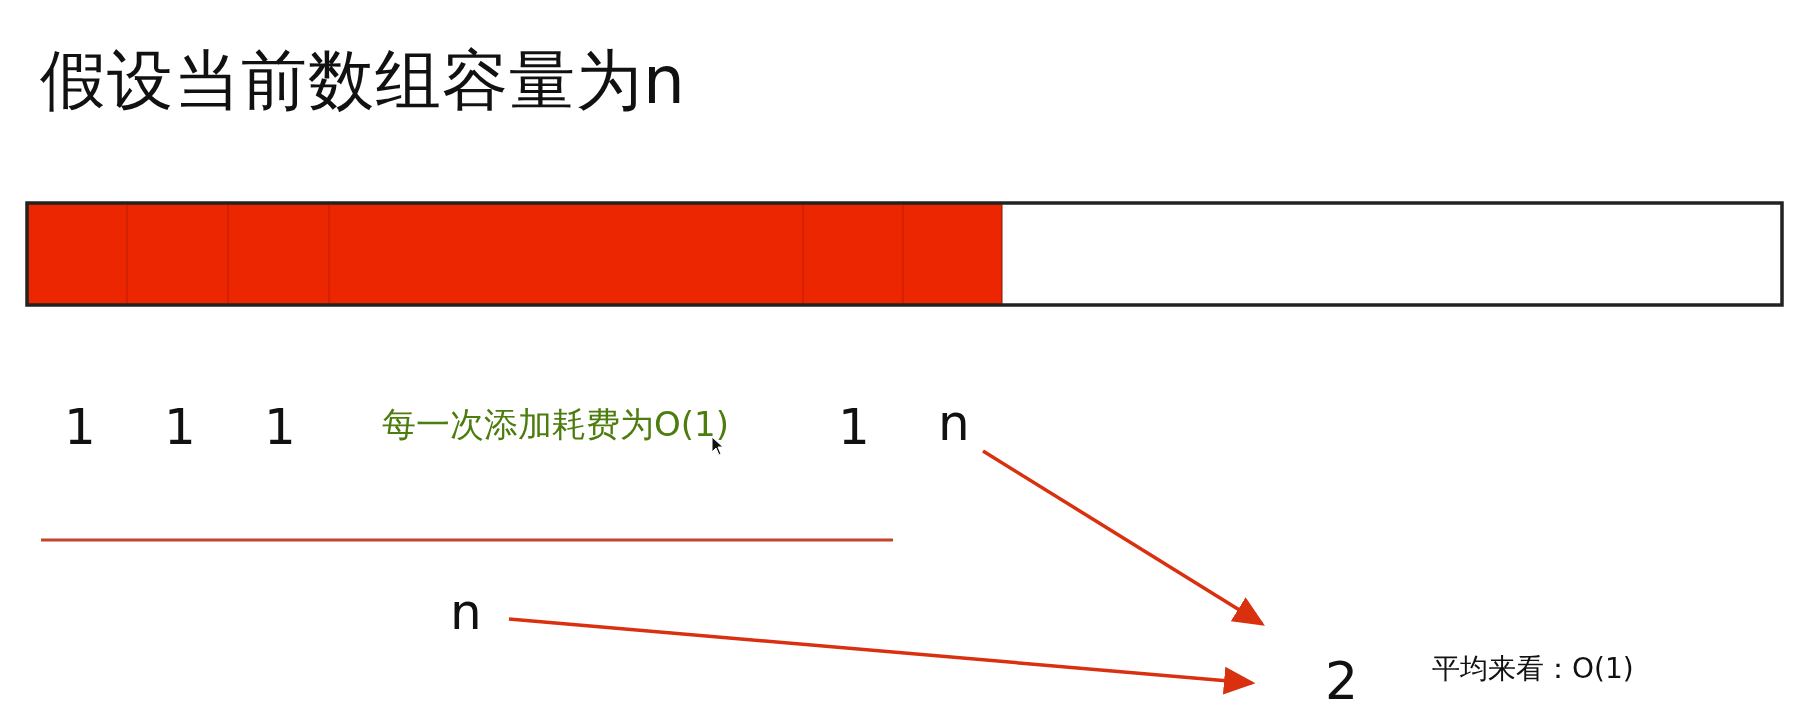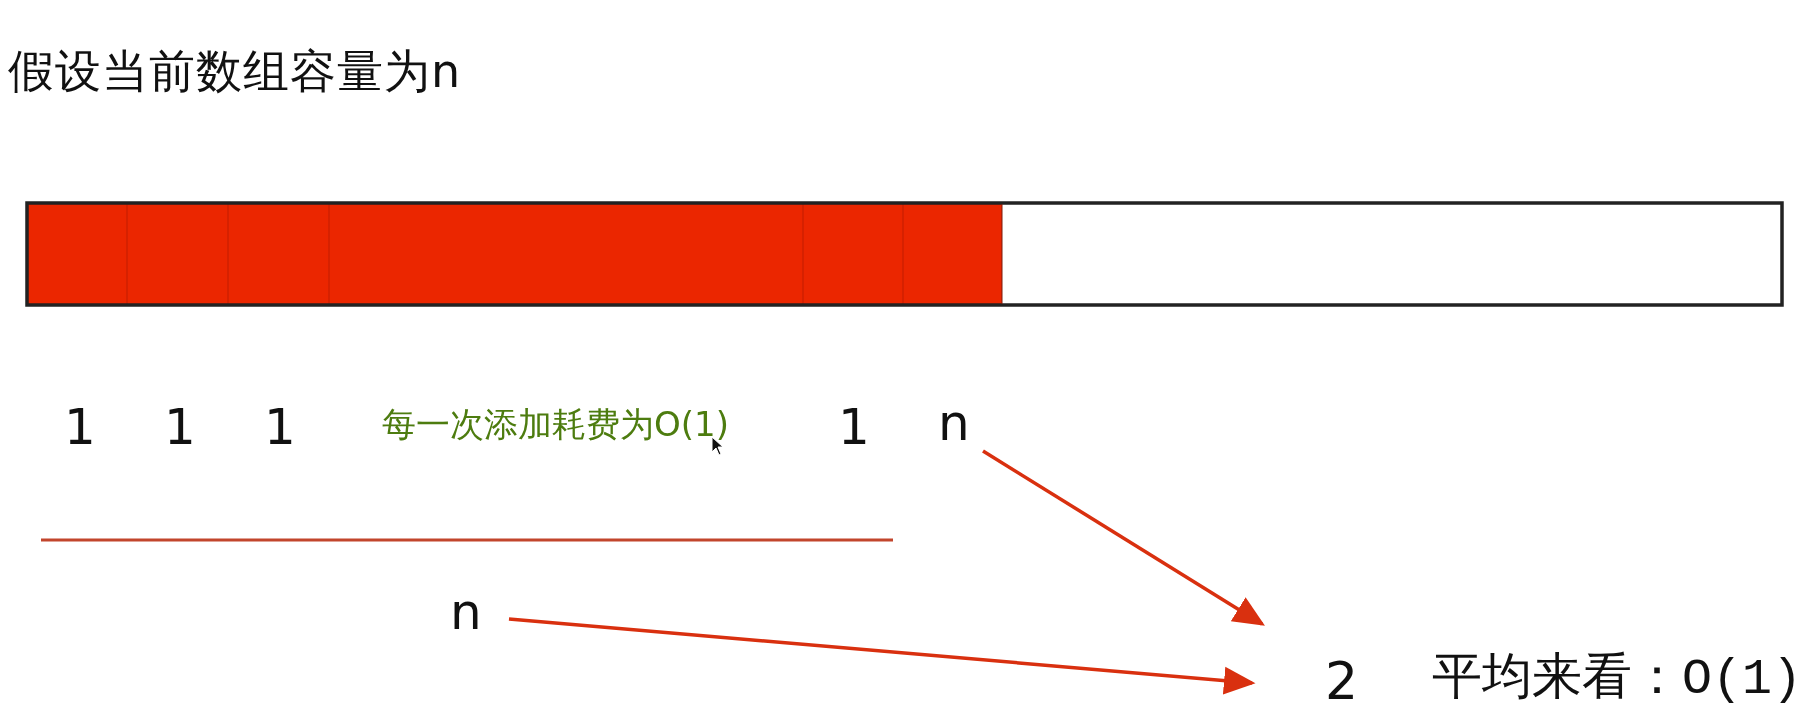--- a/index.html
+++ b/index.html
@@ -1,24 +1,24 @@
 <!DOCTYPE html>
 <html><head>
 <meta charset="utf-8">
 <style>
   html, body { margin: 0; padding: 0; background: #ffffff; }
   body { width: 1811px; height: 709px; position: relative; overflow: hidden;
          font-family: "DejaVu Sans", "Liberation Sans", sans-serif; color: #111; }
   .abs { position: absolute; white-space: nowrap; line-height: 1; }
-  #title { left: 8px; top: 48px; font-size: 46px; letter-spacing: 1px; }
+  #title { left: 40px; top: 48px; font-size: 66px; letter-spacing: 1px; }
   .cost { font-size: 50px; top: 402px; }
   #note { left: 382px; top: 407px; font-size: 34px; color: #4d7c0f; }
   #n-bottom { left: 450px; top: 587px; font-size: 50px; }
   #two { left: 1325px; top: 655px; font-size: 52px; }
-  #avg { left: 1432px; top: 655px; font-size: 50px; font-family: Liberation Mono, monospace; }
+  #avg { left: 1432px; top: 655px; font-size: 28px; }
   svg#diagram { position: absolute; left: 0; top: 0; }
   #cursor { position: absolute; left: 711px; top: 436px; width: 14px; height: 20px; }
 </style>
 </head>
 <body>
 
 <svg id="diagram" width="1811" height="709" viewBox="0 0 1811 709">
   <defs>
     <marker id="arrowhead" markerWidth="10" markerHeight="10" refX="8" refY="5" orient="auto" markerUnits="strokeWidth">
       <path d="M0,1 L9,5 L0,9 Z" fill="#D9300F"></path>

